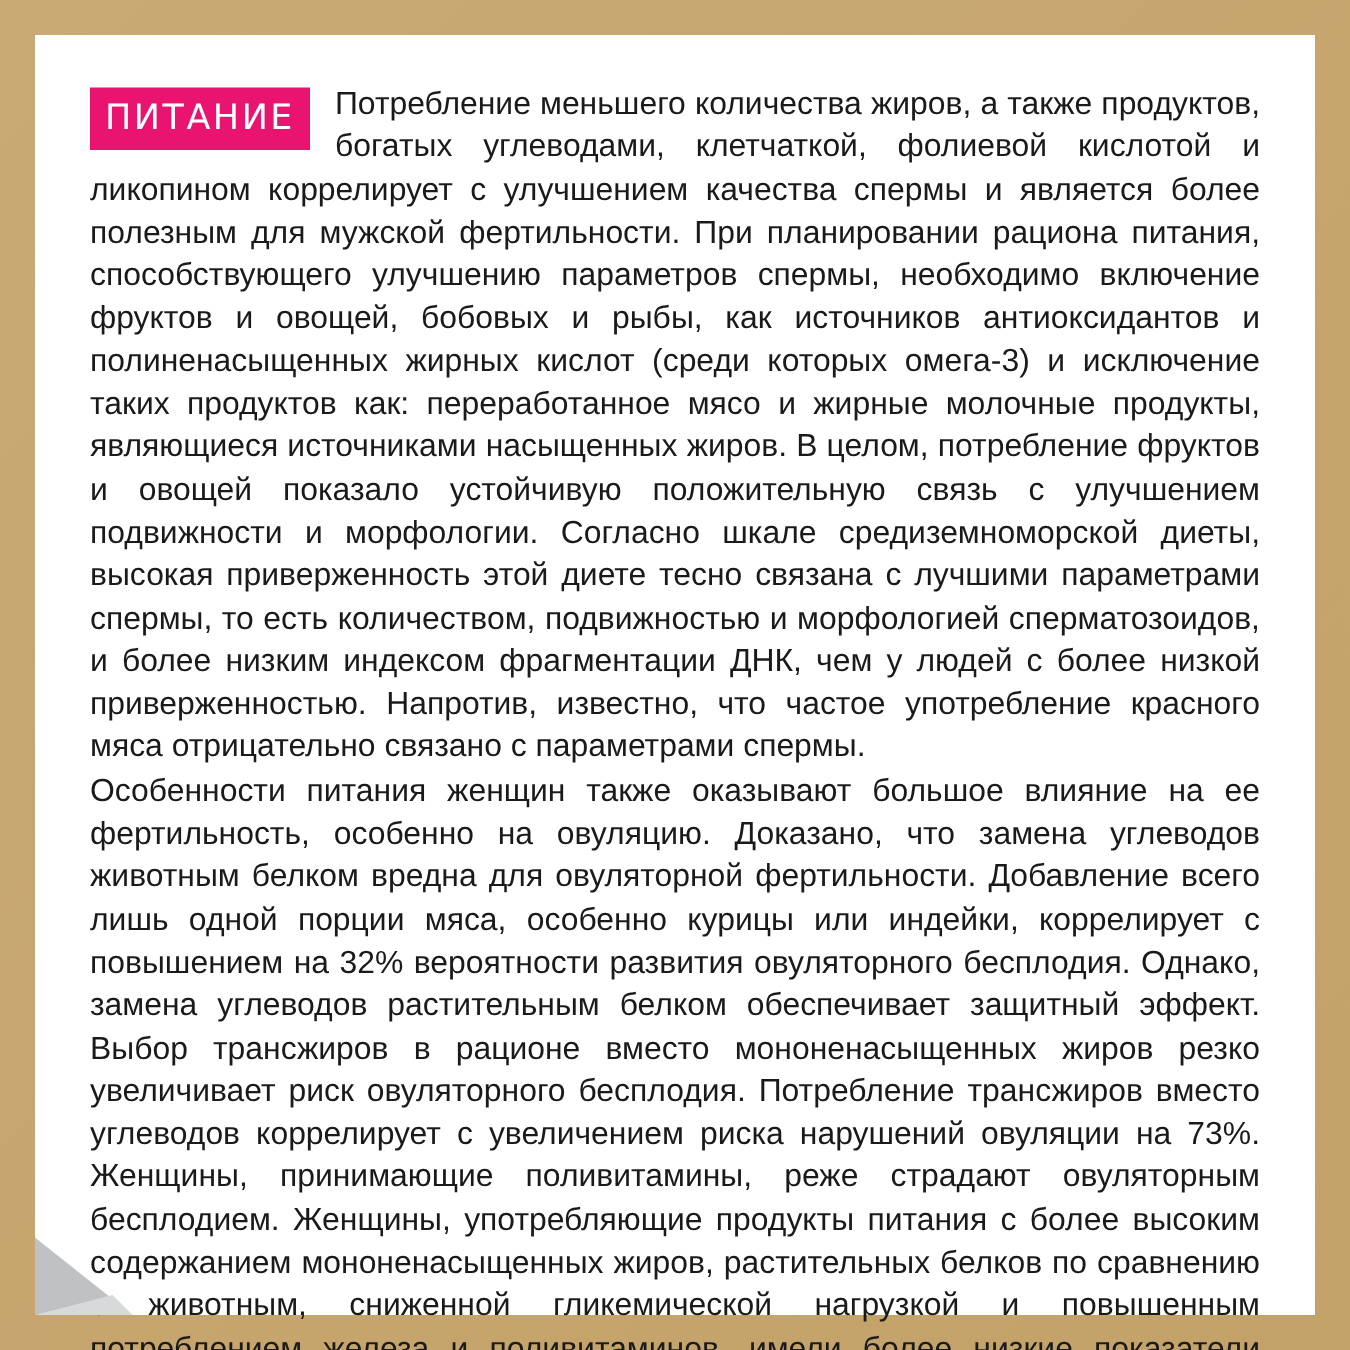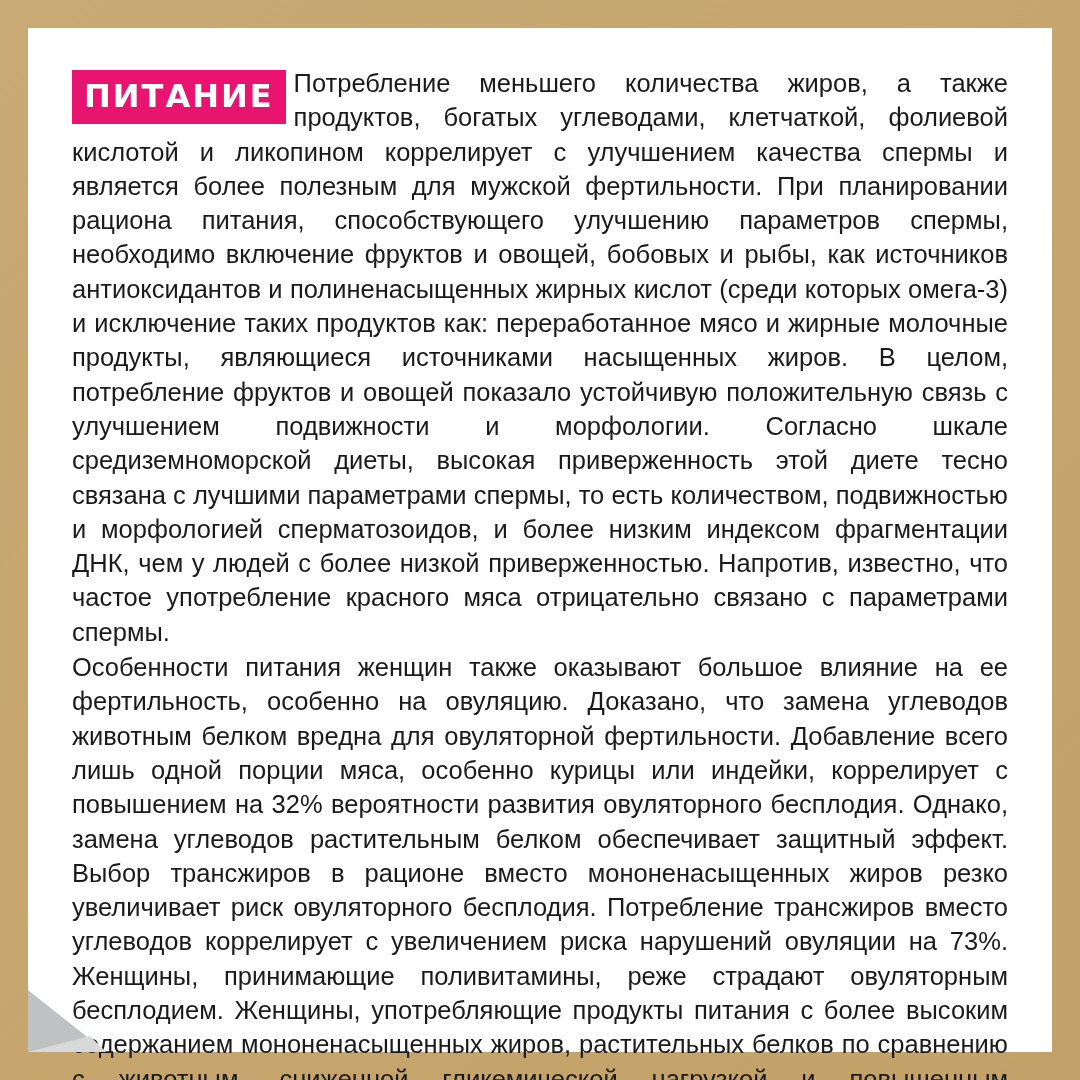--- a/index.html
+++ b/index.html
@@ -36,26 +36,26 @@
   }
   .badge-line {
     
   }
   .badge {
     display: inline-block;
     float: left;
     background: #e8146f;
     color: #ffffff;
     font-family: "DejaVu Sans", sans-serif;
-    font-weight: bold;
-    font-size: 32px;
+    font-weight: normal;
+    font-size: 28px;
     letter-spacing: 2px;
     line-height: 1;
     padding: 10px 12px 12px 12px;
-    margin: 4px 8px 0 0;
+    margin: 4px 20px 0 0;
   }
   p.body {
     margin: 0 0 0 0;
     text-align: justify;
     font-family: "Liberation Sans", sans-serif;
     font-size: 25.5px;
     line-height: 1.345;
     color: #1a1a1a;
     hyphens: none;
   }

